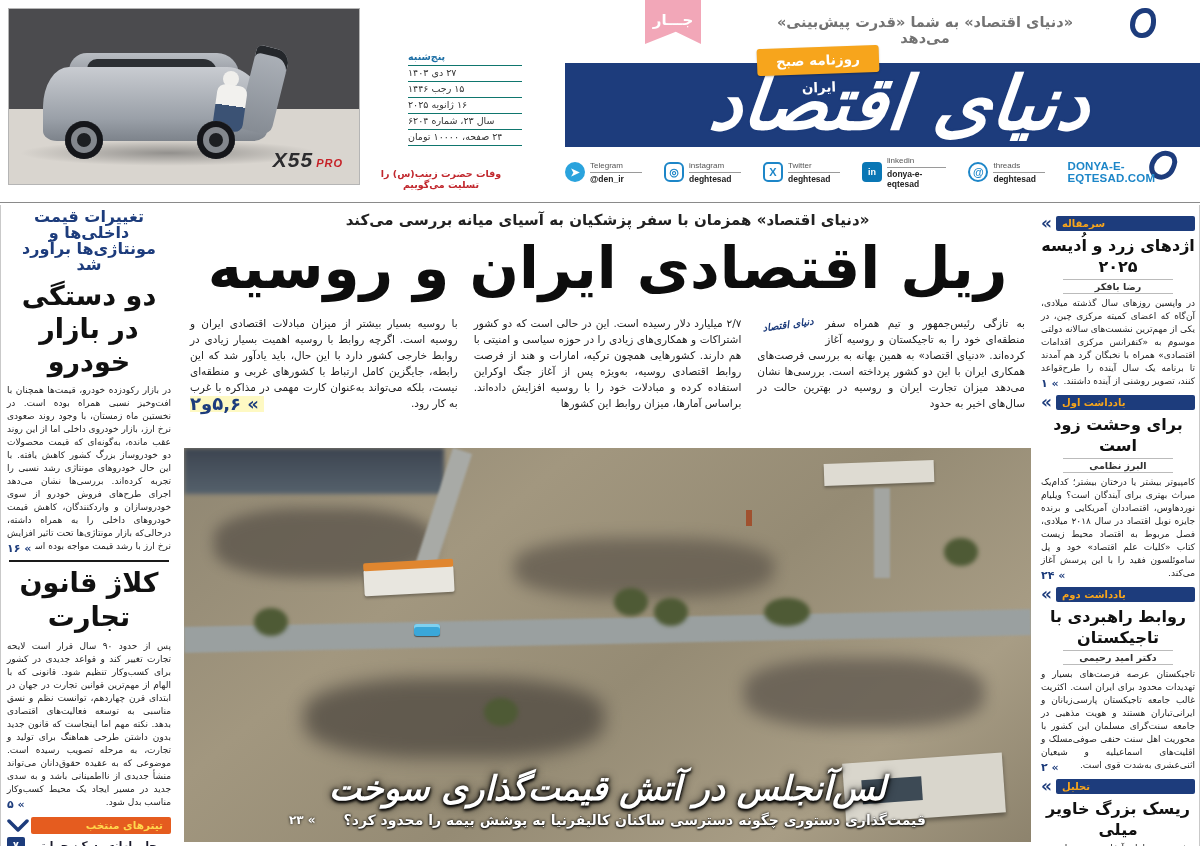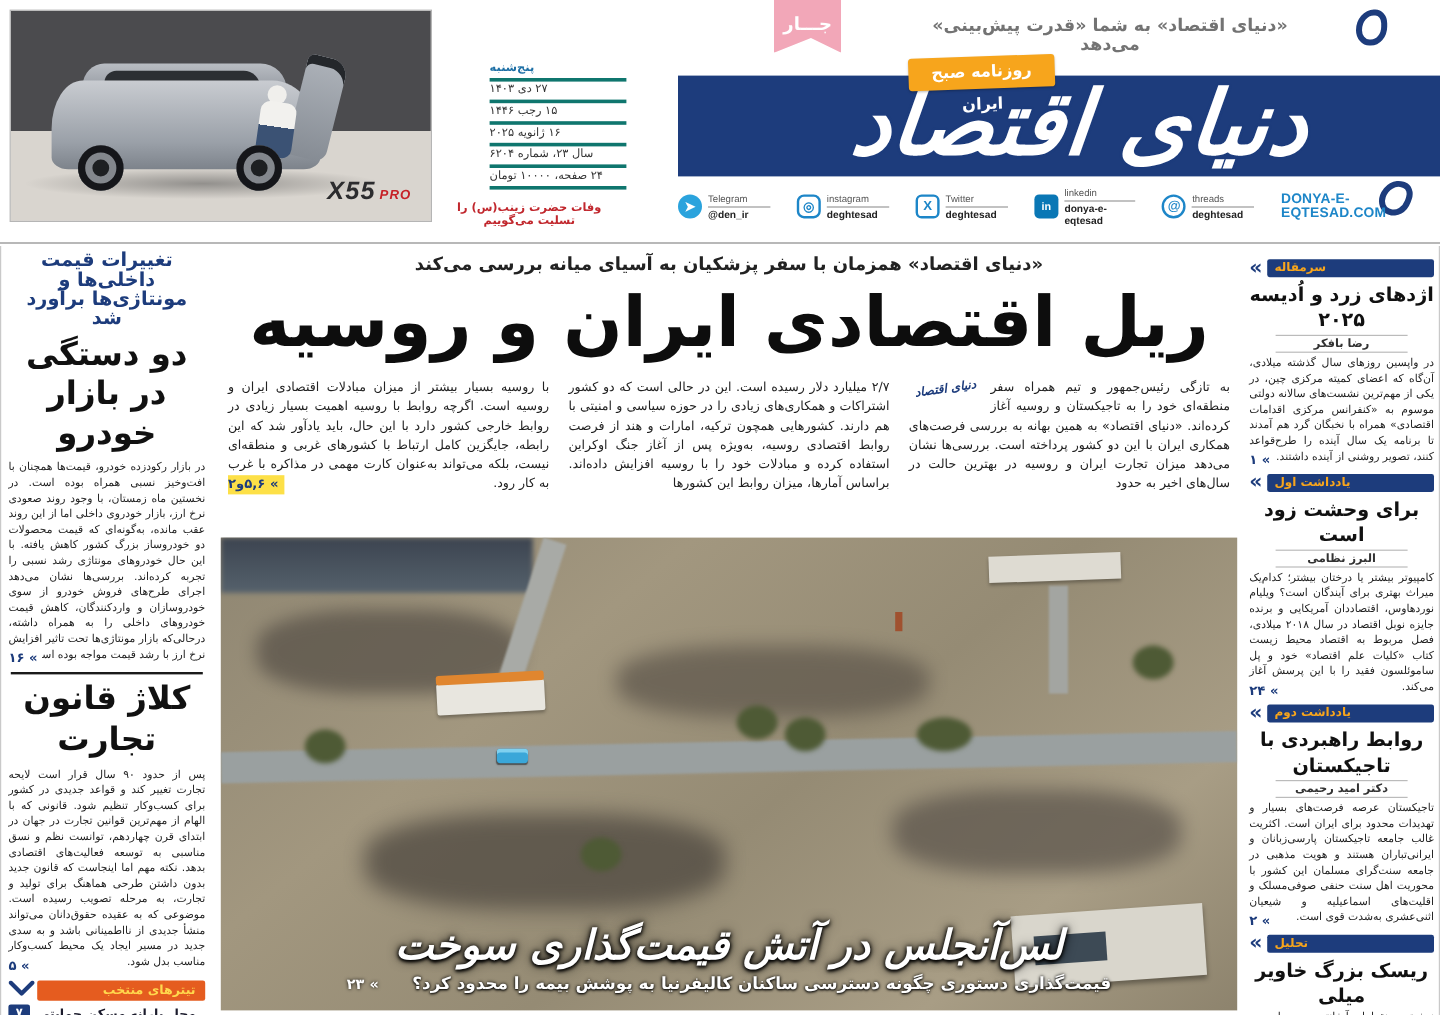--- a/index.html
+++ b/index.html
@@ -37,21 +37,21 @@
         font-family:"Liberation Sans", sans-serif; letter-spacing:1px; }
   .ad .badge-x55 .m { color:#2c2c2e; font-size:21px; }
   .ad .badge-x55 .t { color:#c62127; font-size:11px; margin-left:3px; }
 
   
   .condolence { position:absolute; top:168px; left:366px; width:150px; font-size:9.5px; font-weight:bold;
         color:#c1272d; text-align:center; }
 
   
   .dateblock { position:absolute; top:50px; left:408px; width:114px; font-size:9.5px; color:#333; }
-  .dateblock .row { border-bottom:3px solid #0f766e; padding:1px 0 2px; text-align:left; line-height:12px; }
+  .dateblock .row { border-bottom:1px solid #0f766e; padding:1px 0 2px; text-align:left; line-height:12px; }
   .dateblock .row:first-child { color:#1d6fa5; font-weight:bold; }
 
   
   .band { position:absolute; top:63px; left:565px; width:635px; height:84px; background:#1d3c7c; }
   .logo-cal { position:absolute; top:40px; left:600px; width:600px; height:130px; color:#fff;
         font-size:74px; font-weight:bold; font-style:italic; text-align:center; line-height:126px;
         transform:skewX(-6deg); text-shadow:0 0 2px #1d3c7c; white-space:nowrap; pointer-events:none; }
   .logo-accent { position:absolute; width:26px; height:30px; border:5px solid #1d3c7c; border-radius:60% 40% 55% 45%; background:#fff; }
   .la1 { top:8px; left:1130px; } .la2 { top:150px; left:1150px; transform:rotate(20deg); }
   .badge-morning { position:absolute; top:47px; left:757px; width:122px; height:27px; background:#f7a51c;
@@ -104,21 +104,21 @@
 
   
   .lead-kicker { font-size:15px; font-weight:bold; color:#222; text-align:center; margin-top:6px; }
   .lead-headline { font-size:58px; font-weight:bold; color:#0d0d0d; text-align:center; line-height:78px;
         letter-spacing:-1px; }
   .lead-cols { display:flex; gap:16px; margin:8px 6px 0; }
   .lead-cols .c { flex:1; font-size:10.5px; line-height:16px; text-align:justify; color:#222; position:relative; }
   .stamp { float:left; width:62px; font-size:10px; font-weight:bold; font-style:italic; color:#1d3c7c;
         transform:rotate(-8deg); text-align:center; margin:2px 6px 0 0; }
   .lead-pages { position:absolute; left:0; bottom:-1px; direction:ltr; unicode-bidi:bidi-override;
-        color:#1d3c7c; font-weight:bold; font-size:11px; background:#fde047; padding-right:5px; }
+        color:#1d3c7c; font-weight:bold; font-size:18px; background:#fef9c3; padding-right:5px; }
 
   
   .photo { position:absolute; left:0; top:243px; width:847px; height:394px; overflow:hidden;
         background:linear-gradient(140deg,#8f8672 0%, #a2977f 30%, #958b74 55%, #a89d85 80%, #8d836d 100%); }
   .ph { position:absolute; }
   .ph-ocean { left:0; top:0; width:260px; height:46px; background:linear-gradient(#3c4450,#55616c); filter:blur(2px); }
   .ph-road1 { left:0; top:170px; width:847px; height:26px; background:#9aa0a0; transform:rotate(-1.2deg); filter:blur(1px); }
   .ph-road2 { left:250px; top:0px; width:20px; height:120px; background:#a8aaa6; transform:rotate(18deg); filter:blur(1px); }
   .ph-road3 { left:690px; top:40px; width:16px; height:90px; background:#a3a5a1; filter:blur(1px); }
   .ph-burn1 { left:30px; top:60px; width:220px; height:70px; background:#5d564c; border-radius:40%; filter:blur(7px); opacity:.8; }
@@ -148,21 +148,21 @@
   .photo-cap .pg { direction:ltr; unicode-bidi:bidi-override; font-size:12px; font-weight:bold;
         text-shadow:0 0 3px #000; }
 
   
   .lc-head1 { font-size:27px; line-height:33px; margin-top:6px; }
   .lc-rule { height:2px; background:#1a1a1a; margin:7px 2px 4px; }
   .lc-head2 { font-size:27px; line-height:34px; margin:2px 0 5px; }
   .left-col .bodytxt { margin-top:6px; }
 
   
-  .picks-header { display:flex; direction:ltr; align-items:flex-start; gap:2px; margin-top:8px; }
+  .picks-header { display:flex; direction:ltr; align-items:center; gap:2px; margin-top:8px; }
   .picks-header svg { flex:0 0 auto; }
   .picks-header .pbar { flex:1; background:#e55c1f; height:17px; border-radius:2px; color:#ffd84d;
         font-size:10.5px; font-weight:bold; line-height:17px; padding-right:8px; text-align:right; direction:rtl; }
   .pick-row { display:flex; direction:ltr; align-items:center; height:22px; border-bottom:1px solid #bfbfbf; gap:6px; }
   .pick-num { width:18px; height:15px; background:#1d3c7c; color:#fff; font-size:9.5px; font-weight:bold;
         text-align:center; line-height:15px; border-radius:2px; flex:0 0 auto; }
   .pick-title { direction:rtl; text-align:left; font-size:10.5px; font-weight:bold; color:#1b1b2c; white-space:nowrap; }
 </style>
 </head>
 <body>

